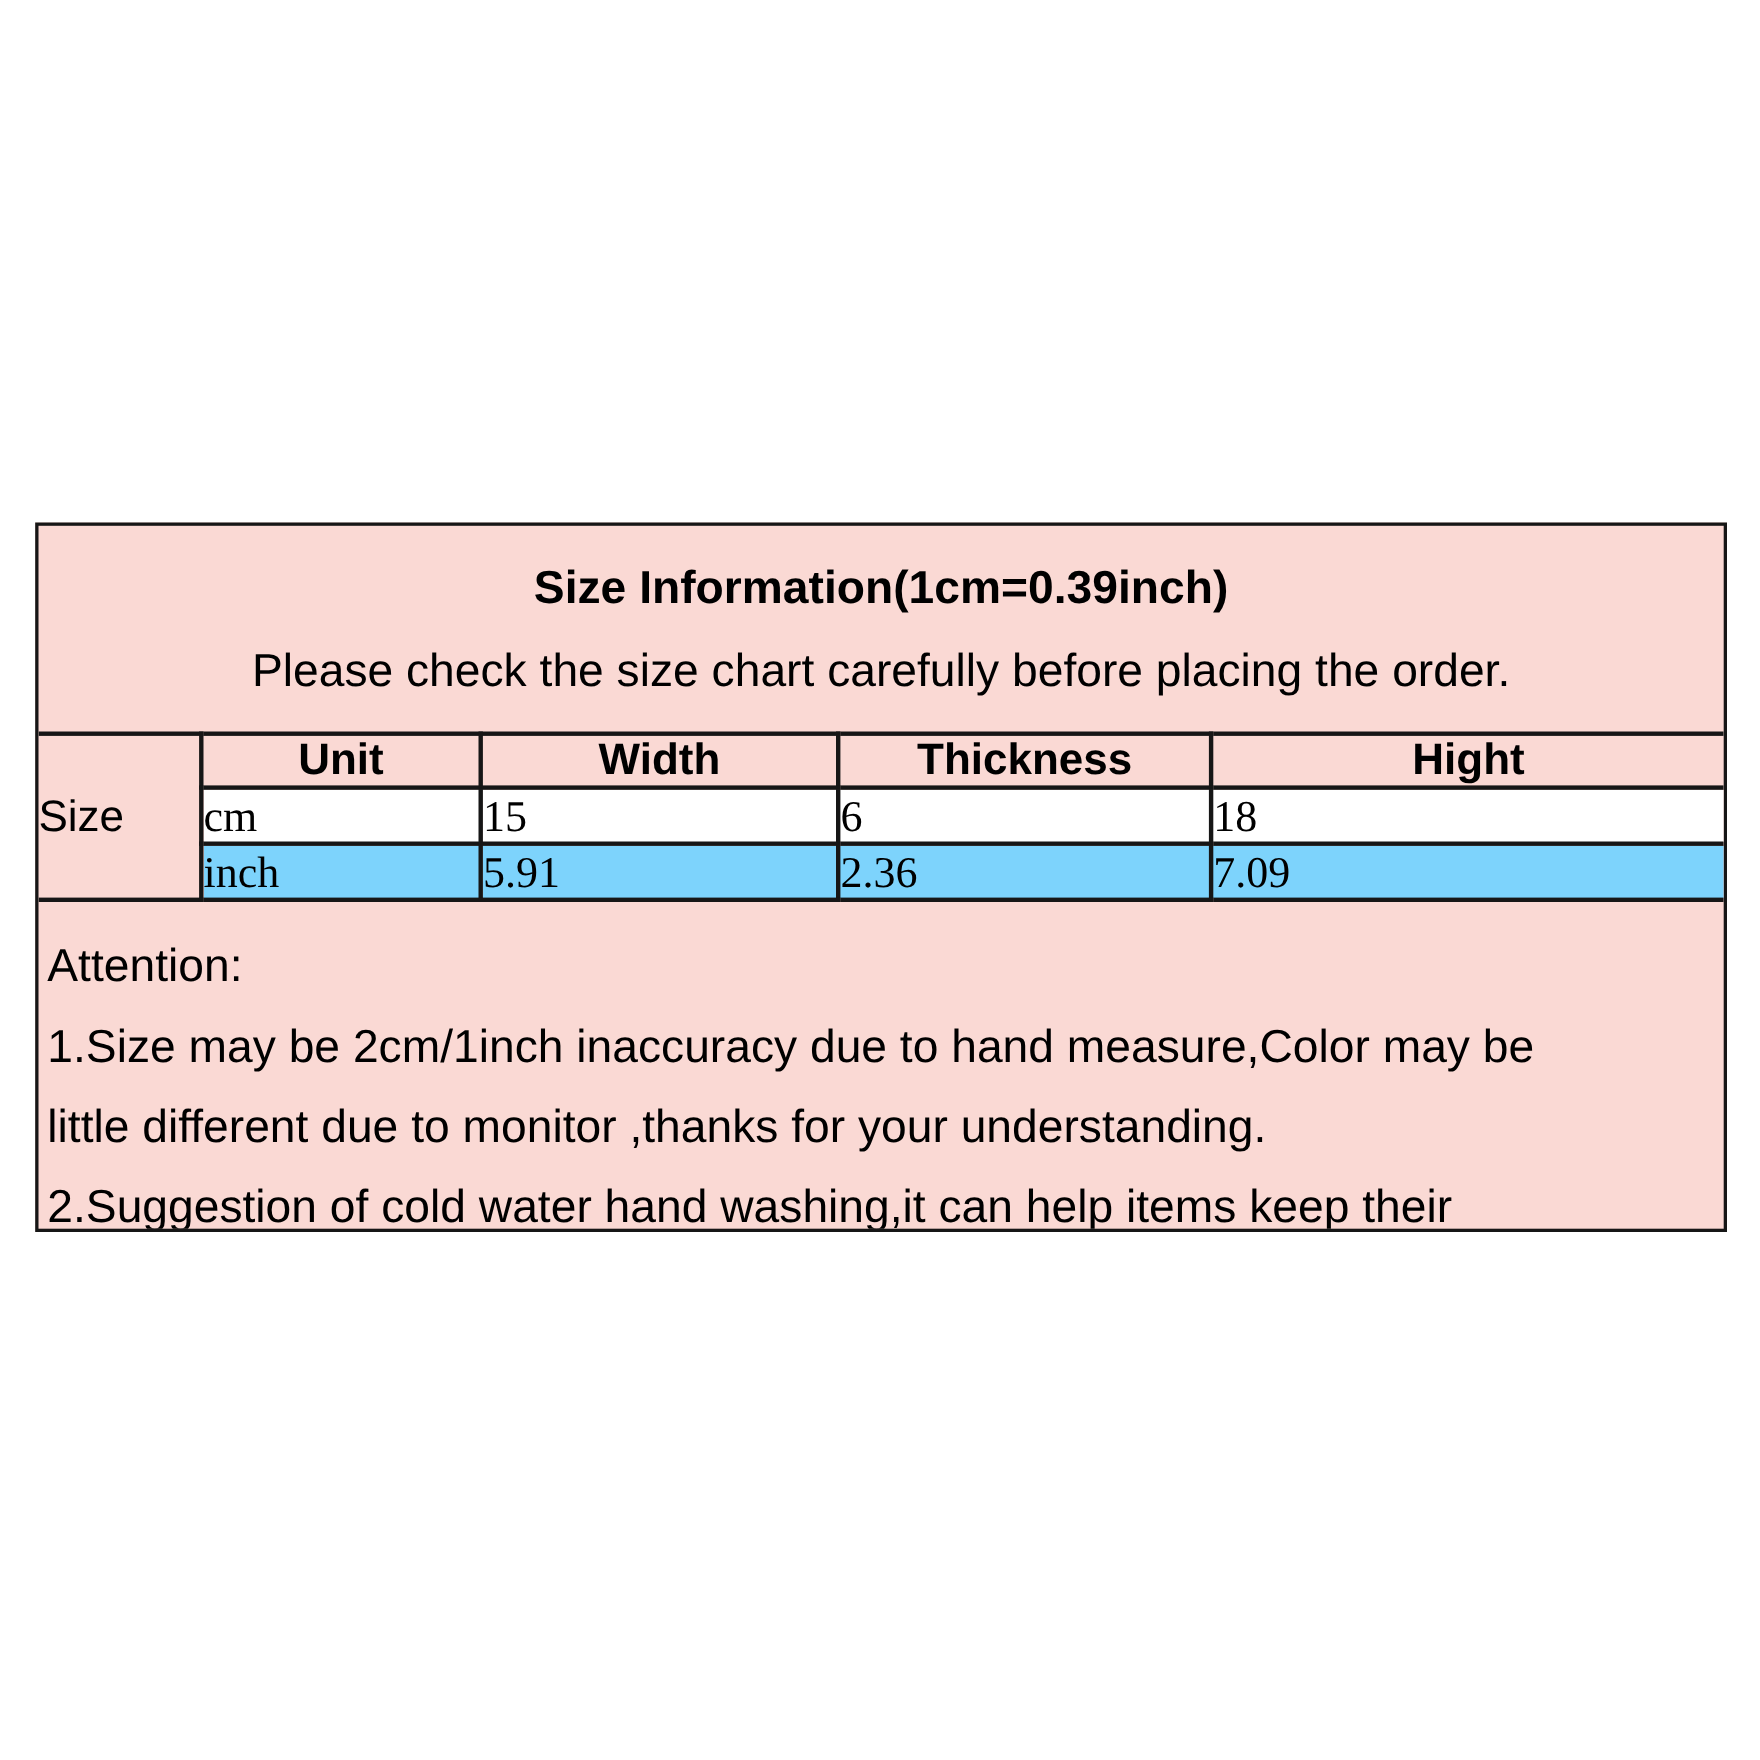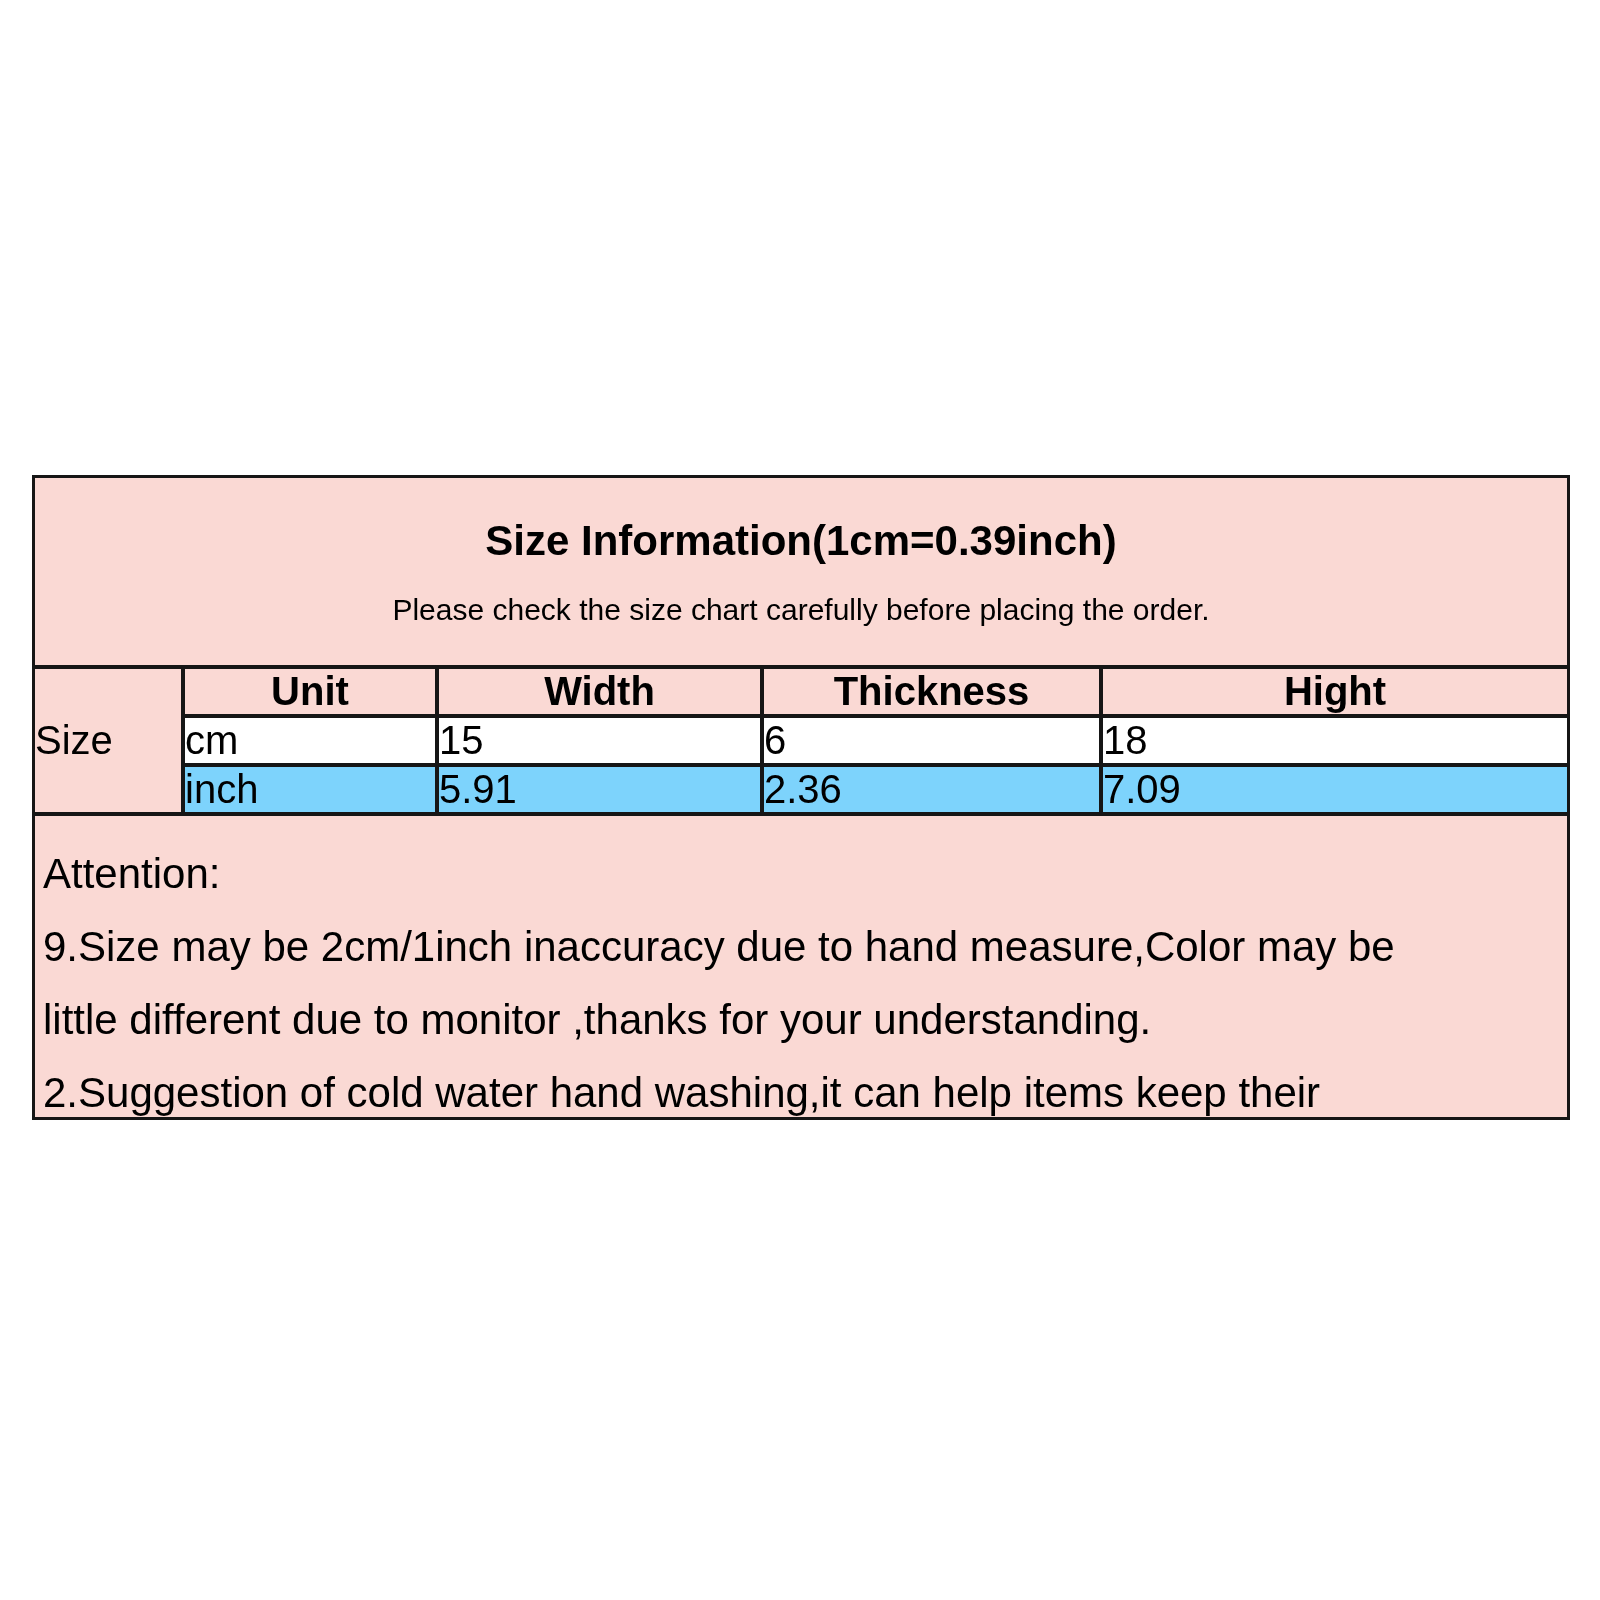--- a/index.html
+++ b/index.html
@@ -32,38 +32,38 @@
     align-items: center;
     justify-content: center;
     gap: 28px;
   }
   .title {
     font-size: 42px;
     font-weight: bold;
     letter-spacing: 0px;
   }
   .subtitle {
-    font-size: 30px;
+    font-size: 42px;
   }
   table.size-table {
     width: 100%;
     border-collapse: collapse;
     table-layout: fixed;
   }
   table.size-table td, table.size-table th {
     border: 4px solid #161616;
     vertical-align: middle;
     padding: 0;
     font-size: 40px;
     overflow: hidden;
   }
   table.size-table td:first-child, table.size-table th:first-child { border-left: none; }
   table.size-table td:last-child, table.size-table th:last-child { border-right: none; }
   table.size-table tr.header-row  { height: 47px; }
-  table.size-table tr.data-row    { height: 44px; }
+  table.size-table tr.data-row    { height: 44px; font-family: Liberation Serif, serif; }
   th.col-header { font-weight: bold; }
   td.row-label {
     font-weight: normal;
     background: #FAD9D4;
   }
   tr.row-highlight td { background: #ffffff; }
   tr.row-plain td { background: #7dd3fc; }
   .attention {
     padding: 14px 10px 0 8px;
     font-size: 42px;
@@ -107,19 +107,19 @@
         <td>inch</td>
         <td>5.91</td>
         <td>2.36</td>
         <td>7.09</td>
       </tr>
     </tbody>
   </table>
 
   <div class="attention">
     <div class="attention-line">Attention:</div>
-    <div class="attention-line">9.Size may be 2cm/1inch inaccuracy due to hand measure,Color may be</div>
+    <div class="attention-line">1.Size may be 2cm/1inch inaccuracy due to hand measure,Color may be</div>
     <div class="attention-line">little different due to monitor ,thanks for your understanding.</div>
     <div class="attention-line">2.Suggestion of cold water hand washing,it can help items keep their</div>
     <div class="attention-line">shape.</div>
   </div>
 
 </div>
 
 </body></html>

